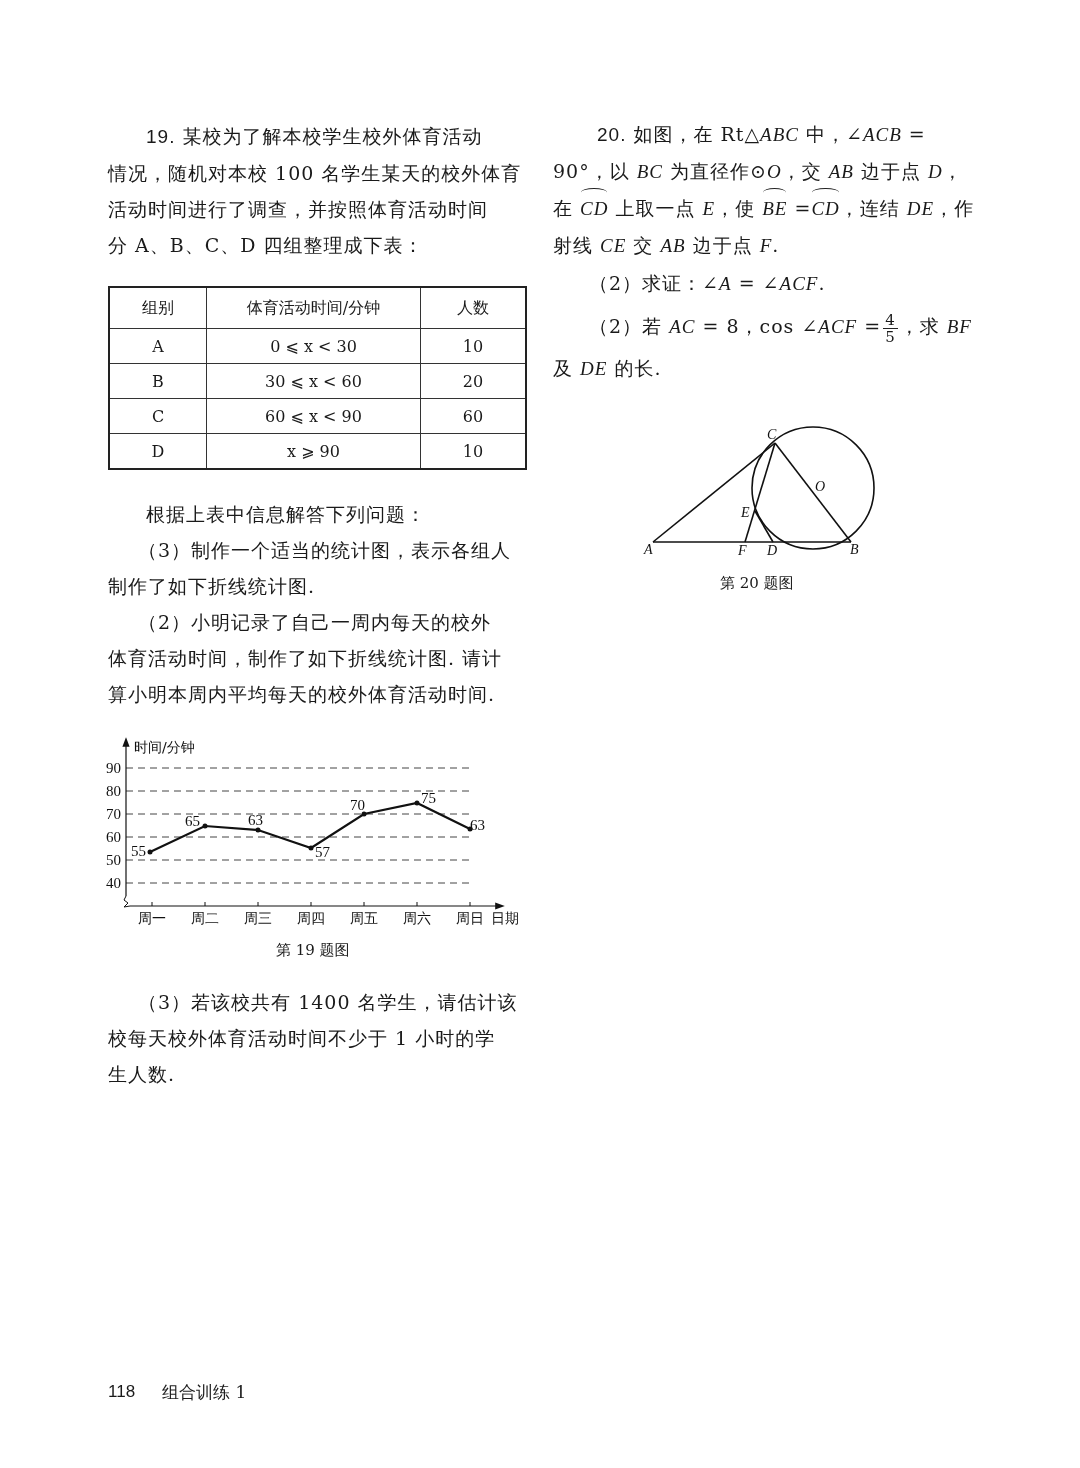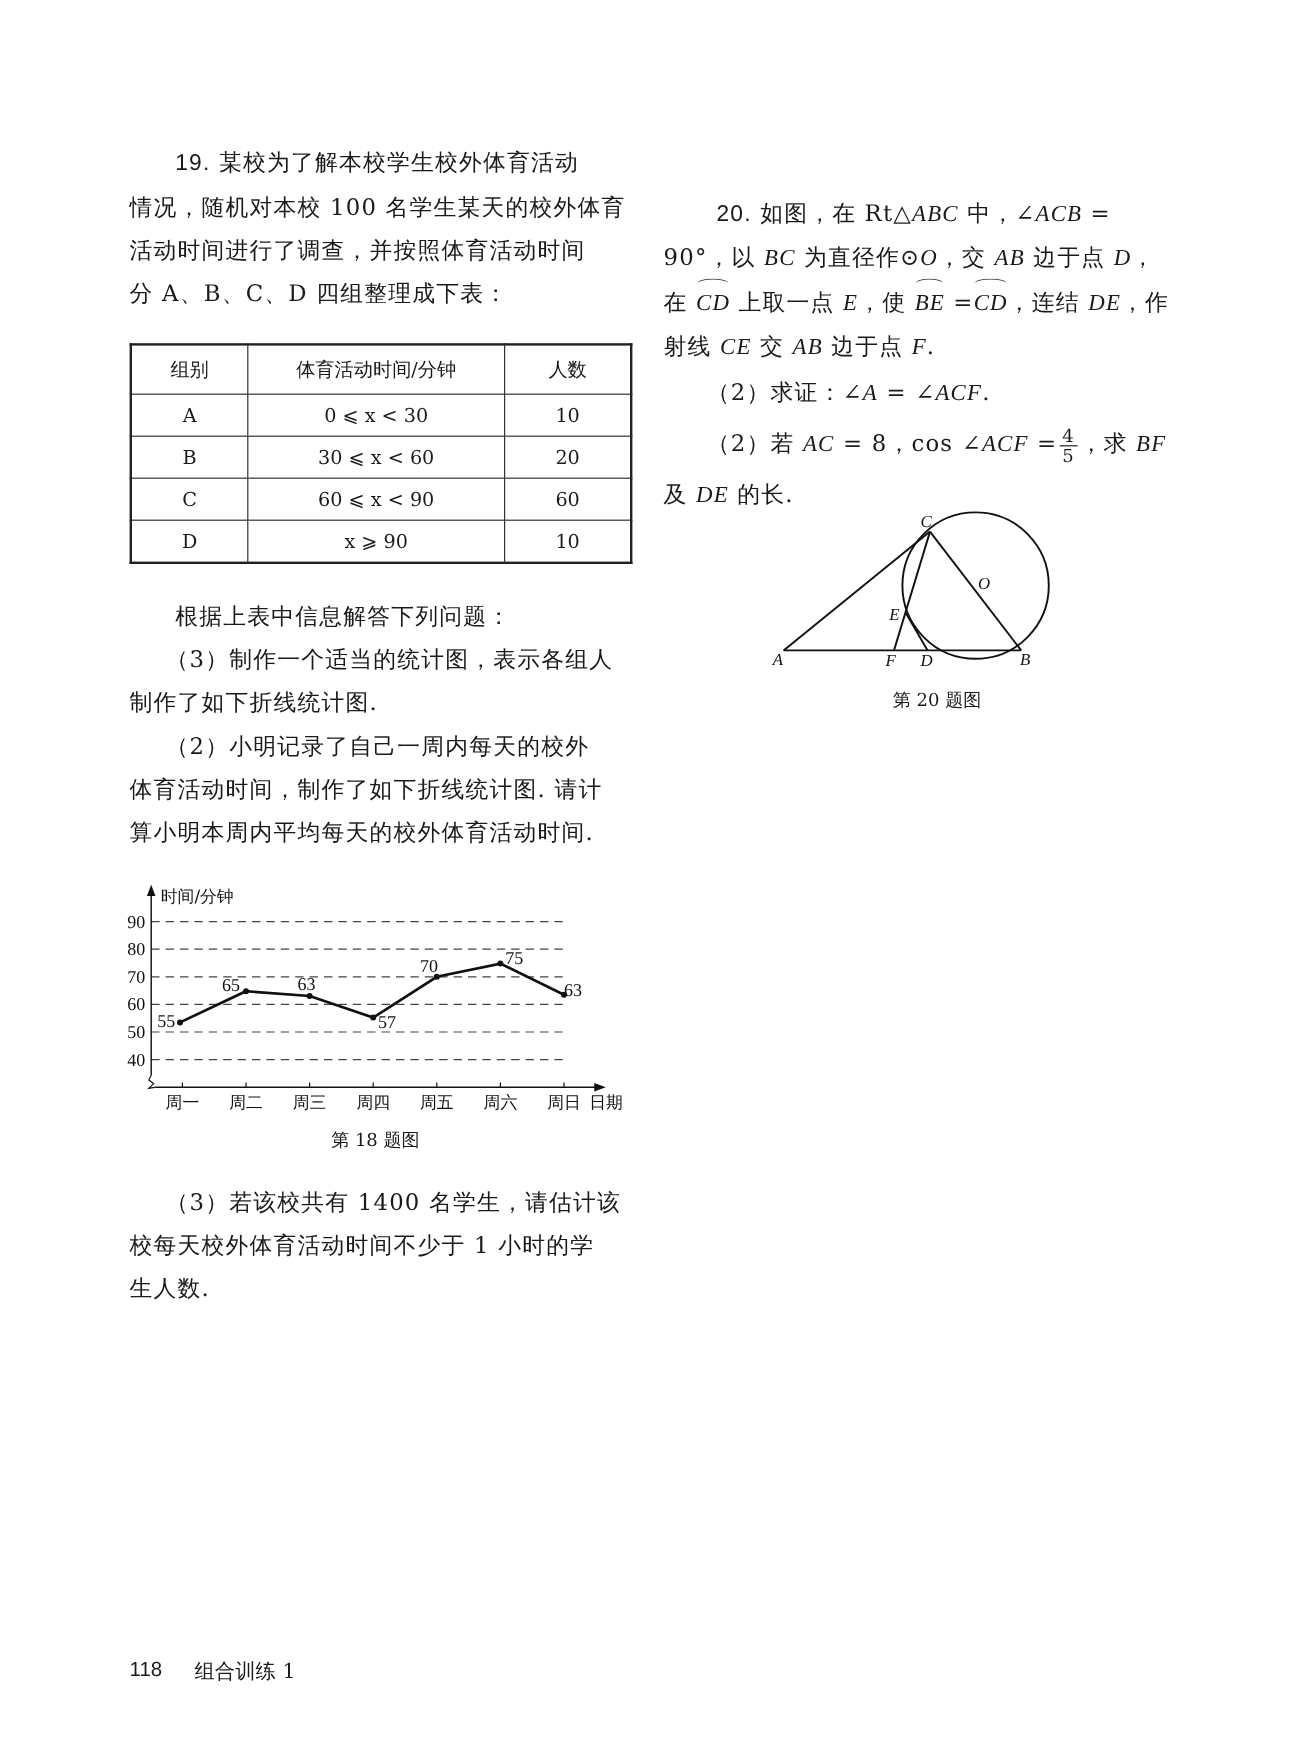--- a/index.html
+++ b/index.html
@@ -131,30 +131,30 @@
     <text x="205" y="923">周二</text>
     <text x="258" y="923">周三</text>
     <text x="311" y="923">周四</text>
     <text x="364" y="923">周五</text>
     <text x="417" y="923">周六</text>
     <text x="470" y="923">周日</text>
     <text x="505" y="923">日期</text>
   </g>
   <text x="134" y="752" font-family="DejaVu Sans, sans-serif" font-size="14" fill="#111">时间/分钟</text>
 </svg>
-<div class="caption" style="left:276px; top:941px;">第 18 题图</div>
+<div class="caption" style="left:276px; top:941px;">第 19 题图</div>
 
 <div class="para" style="left:108px; top:984px;">
   <div style="padding-left:30px;">（3）若该校共有 1400 名学生，请估计该</div>
   <div>校每天校外体育活动时间不少于 1 小时的学</div>
   <div>生人数.</div>
 </div>
 
 <div class="para" style="left:553px; top:116px;">
-  <div style="padding-left:44px;margin-top:44px;">
+  <div style="padding-left:44px;">
     <span class="qnum">20.</span>&nbsp;<span>如图，在 Rt△</span><span class="it">ABC</span><span> 中，∠</span><span class="it">ACB</span><span> =</span>
   </div>
   <div>
     <span>90°，以 </span><span class="it">BC</span><span> 为直径作⊙</span><span class="it">O</span><span>，交 </span><span class="it">AB</span><span> 边于点 </span><span class="it">D</span><span>，</span>
   </div>
   <div>
     <span>在 </span><span class="it arc">CD</span><span> 上取一点 </span><span class="it">E</span><span>，使 </span><span class="it arc">BE</span><span> =</span><span class="it arc">CD</span><span>，连结 </span><span class="it">DE</span><span>，作</span>
   </div>
   <div>
     <span>射线 </span><span class="it">CE</span><span> 交 </span><span class="it">AB</span><span> 边于点 </span><span class="it">F</span><span>.</span>
@@ -182,16 +182,16 @@
   <g font-family="Liberation Serif, serif" font-style="italic" font-size="14" fill="#111">
     <text x="644" y="554">A</text>
     <text x="850" y="554">B</text>
     <text x="767" y="439">C</text>
     <text x="767" y="555">D</text>
     <text x="741" y="517">E</text>
     <text x="738" y="555">F</text>
     <text x="815" y="491">O</text>
   </g>
 </svg>
-<div class="caption" style="left:720px; top:574px;margin-left:24px;">第 20 题图</div>
+<div class="caption" style="left:720px; top:574px;">第 20 题图</div>
 
 <div class="footer-num">118</div>
 <div class="footer-title">组合训练 1</div>
 
 </body></html>

